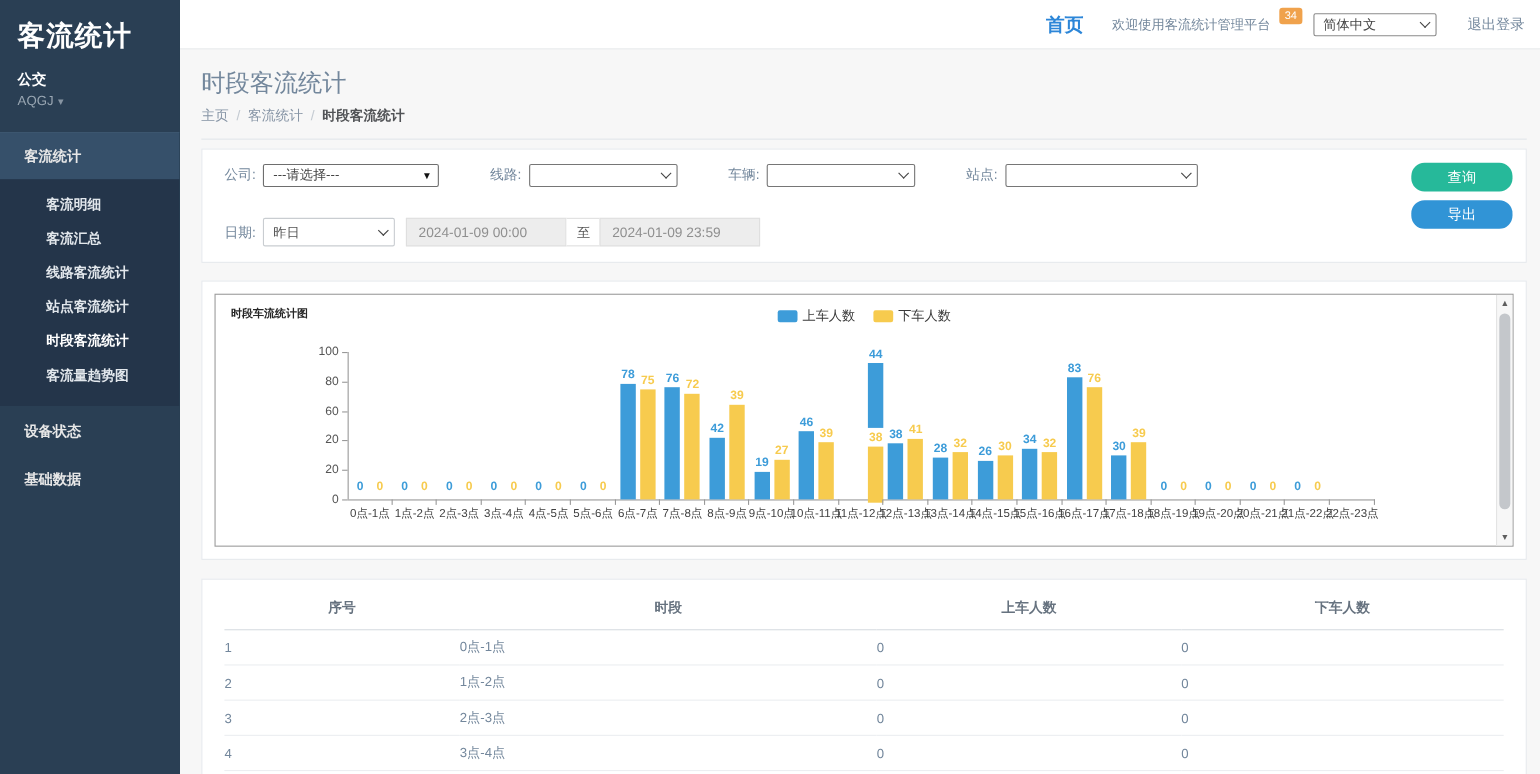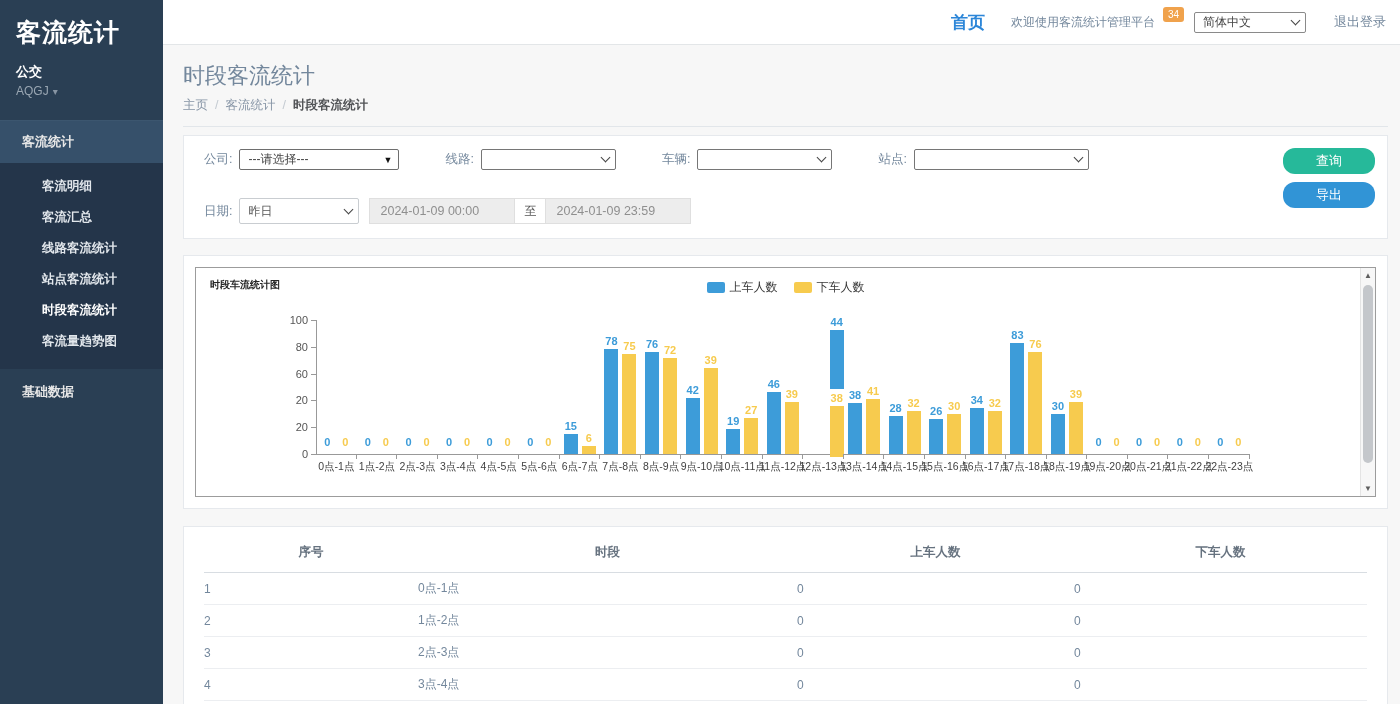--- a/index.html
+++ b/index.html
@@ -123,20 +123,21 @@
   <nav class="menu" id="menu">
       <div class="mi parent active">客流统计</div>
       <div class="submenu">
         <div class="mi child">客流明细</div>
         <div class="mi child">客流汇总</div>
         <div class="mi child">线路客流统计</div>
         <div class="mi child">站点客流统计</div>
         <div class="mi child current">时段客流统计</div>
         <div class="mi child">客流量趋势图</div>
       </div>
+      <div class="mi parent plain">设备状态</div>
       <div class="mi parent plain">基础数据</div>
     </nav>
 </div>
 
 <div class="topbar">
   <a class="home-link" style="color: rgb(44, 134, 216);">首页</a>
   <span class="welcome">欢迎使用客流统计管理平台</span>
   <span class="badge" style="background: rgb(240, 162, 76);">34</span>
   <div class="sel lang-sel">
     <span>简体中文</span>
@@ -280,30 +281,20 @@
             </div>
           </div>
           <div class="cat" style="width: 40.6px;">
             <div class="bar-col">
               <div class="bar-val" style="color: rgb(61, 156, 217); margin-bottom: 6px;">0</div>
               <div class="bar" style="height: 0px; background: rgb(61, 156, 217);"></div>
             </div>
             <div class="bar-col">
               <div class="bar-val" style="color: rgb(247, 203, 78); margin-bottom: 6px;">0</div>
               <div class="bar" style="height: 0px; background: rgb(247, 203, 78);"></div>
-            </div>
-          </div>
-          <div class="cat" style="width: 40.6px;">
-            <div class="bar-col">
-              <div class="bar-val" style="color: rgb(61, 156, 217);">15</div>
-              <div class="bar" style="height: 20.1px; background: rgb(61, 156, 217);"></div>
-            </div>
-            <div class="bar-col">
-              <div class="bar-val" style="color: rgb(247, 203, 78);">6</div>
-              <div class="bar" style="height: 8.04px; background: rgb(247, 203, 78);"></div>
             </div>
           </div>
           <div class="cat" style="width: 40.6px;">
             <div class="bar-col">
               <div class="bar-val" style="color: rgb(61, 156, 217);">78</div>
               <div class="bar" style="height: 104.52px; background: rgb(61, 156, 217);"></div>
             </div>
             <div class="bar-col">
               <div class="bar-val" style="color: rgb(247, 203, 78);">75</div>
               <div class="bar" style="height: 100.5px; background: rgb(247, 203, 78);"></div>

